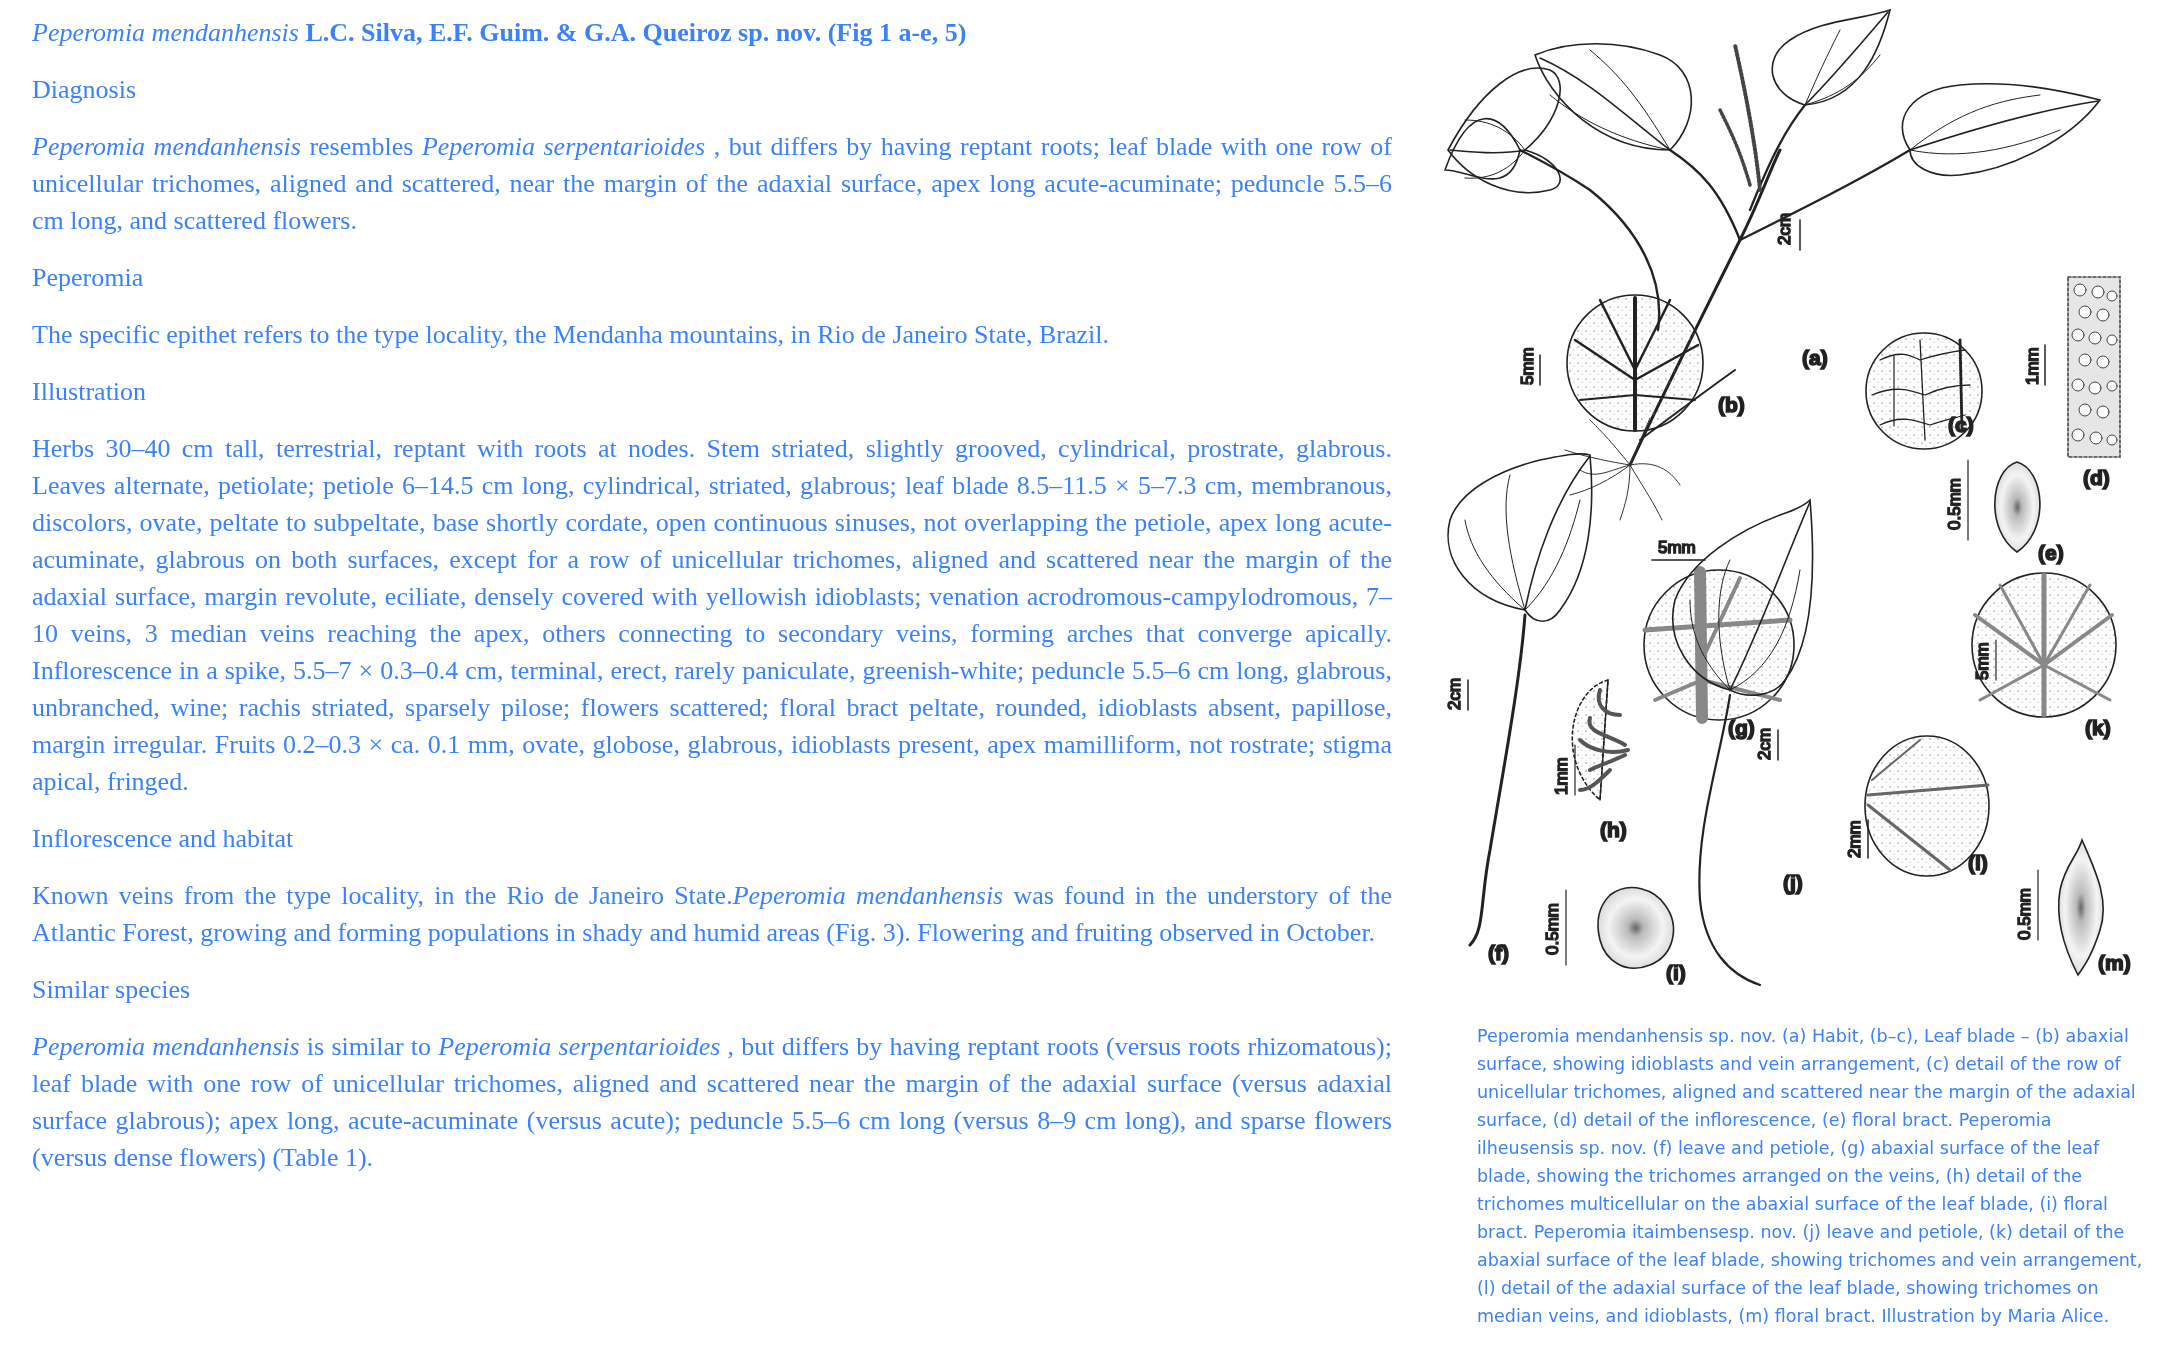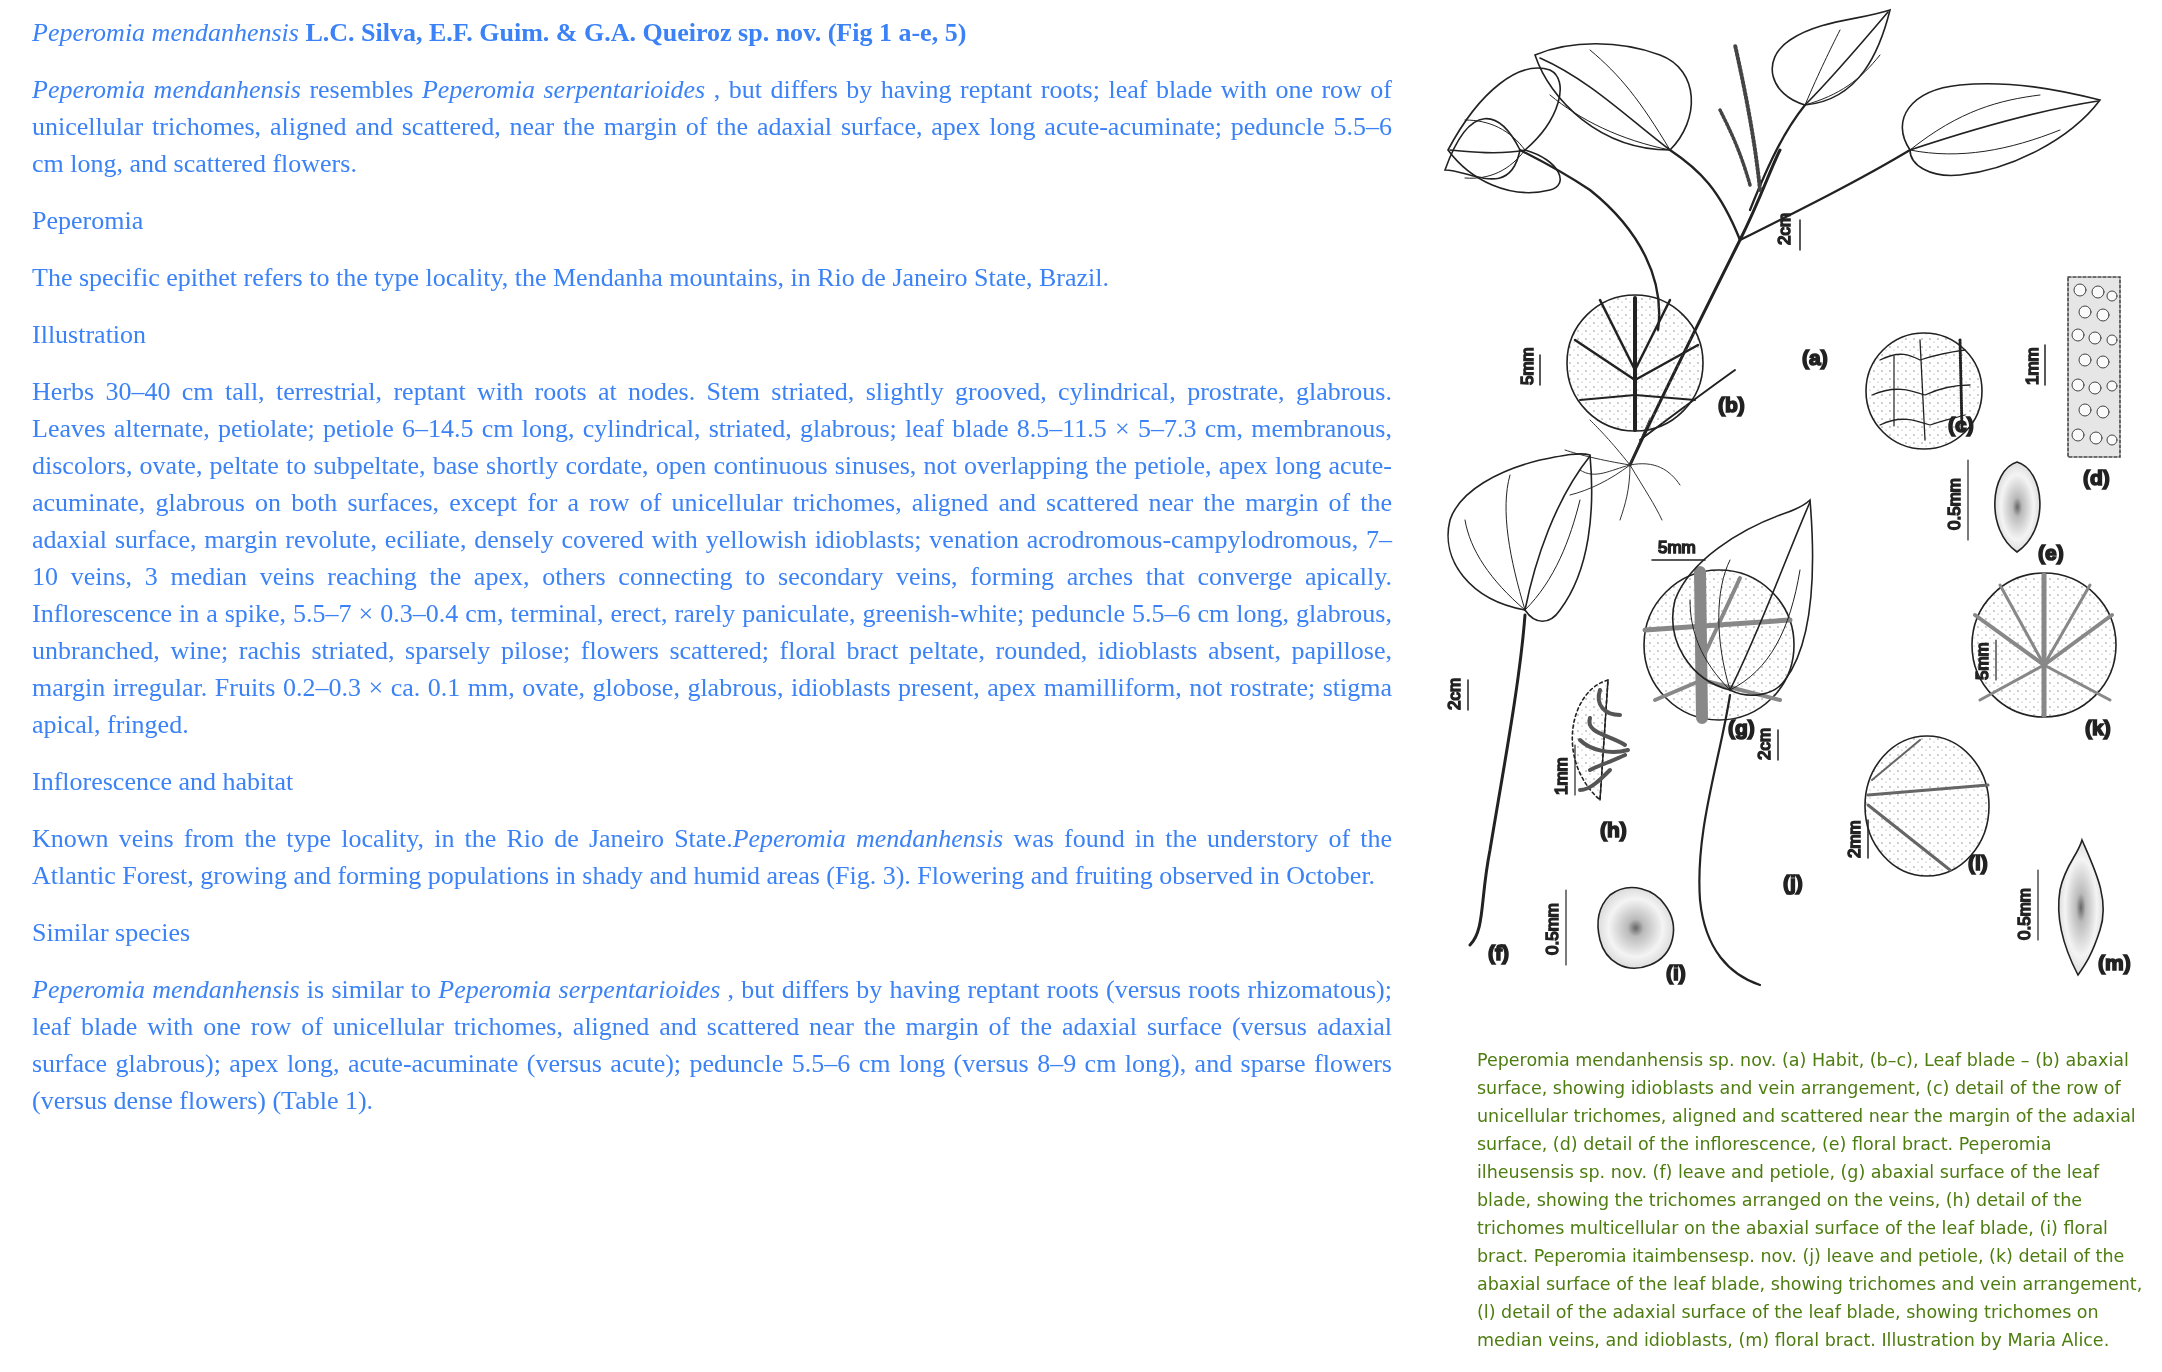--- a/index.html
+++ b/index.html
@@ -15,33 +15,34 @@
   .text-col p { margin:0 0 20px 0; }
   .text-col .heading { margin:0 0 20px 0; }
   .title { font-weight:normal; }
   .b { font-weight:bold; }
   .i { font-style:italic; }
   .figure { position:absolute; left:1440px; top:0; width:722px; height:1010px; }
   .figure svg { width:722px; height:1010px; display:block; }
   .caption {
     position:absolute; left:1477px; top:1022px; width:670px;
     font-family:"DejaVu Sans","Liberation Sans",sans-serif;
-    font-size:17.5px; line-height:28px; color:#4d7c0f;margin-top:24px;
+    font-size:17.5px; line-height:28px; color:#3b82f6;
   }
   .lbl { font-family:"Liberation Sans",sans-serif; font-weight:bold; font-size:21px; fill:#222; }
   .scale { font-family:"Liberation Sans",sans-serif; font-size:17px; fill:#222; }
 </style>
 </head>
 <body>
 
 <div class="text-col">
   <p class="title">
     <span class="i">Peperomia mendanhensis</span><span class="b"> L.C. Silva, E.F. Guim. &amp; G.A. Queiroz sp. nov. (Fig 1 a-e, 5)</span>
   </p>
 
+  <p class="heading">Diagnosis</p>
   <p>
     <span class="i">Peperomia mendanhensis</span><span> resembles </span><span class="i">Peperomia serpentarioides</span><span> , but differs by having reptant roots; leaf blade with one row of unicellular trichomes, aligned and scattered, near the margin of the adaxial surface, apex long acute-acuminate; peduncle 5.5–6 cm long, and scattered flowers.</span>
   </p>
 
 
   <p class="heading">Peperomia</p>
   <p>The specific epithet refers to the type locality, the Mendanha mountains, in Rio de Janeiro State, Brazil.</p>
 
   <p class="heading">Illustration</p>
   <p>Herbs 30–40 cm tall, terrestrial, reptant with roots at nodes. Stem striated, slightly grooved, cylindrical, prostrate, glabrous. Leaves alternate, petiolate; petiole 6–14.5 cm long, cylindrical, striated, glabrous; leaf blade 8.5–11.5 × 5–7.3 cm, membranous, discolors, ovate, peltate to subpeltate, base shortly cordate, open continuous sinuses, not overlapping the petiole, apex long acute-acuminate, glabrous on both surfaces, except for a row of unicellular trichomes, aligned and scattered near the margin of the adaxial surface, margin revolute, eciliate, densely covered with yellowish idioblasts; venation acrodromous-campylodromous, 7–10 veins, 3 median veins reaching the apex, others connecting to secondary veins, forming arches that converge apically. Inflorescence in a spike, 5.5–7 × 0.3–0.4 cm, terminal, erect, rarely paniculate, greenish-white; peduncle 5.5–6 cm long, glabrous, unbranched, wine; rachis striated, sparsely pilose; flowers scattered; floral bract peltate, rounded, idioblasts absent, papillose, margin irregular. Fruits 0.2–0.3 × ca. 0.1 mm, ovate, globose, glabrous, idioblasts present, apex mamilliform, not rostrate; stigma apical, fringed.</p>

